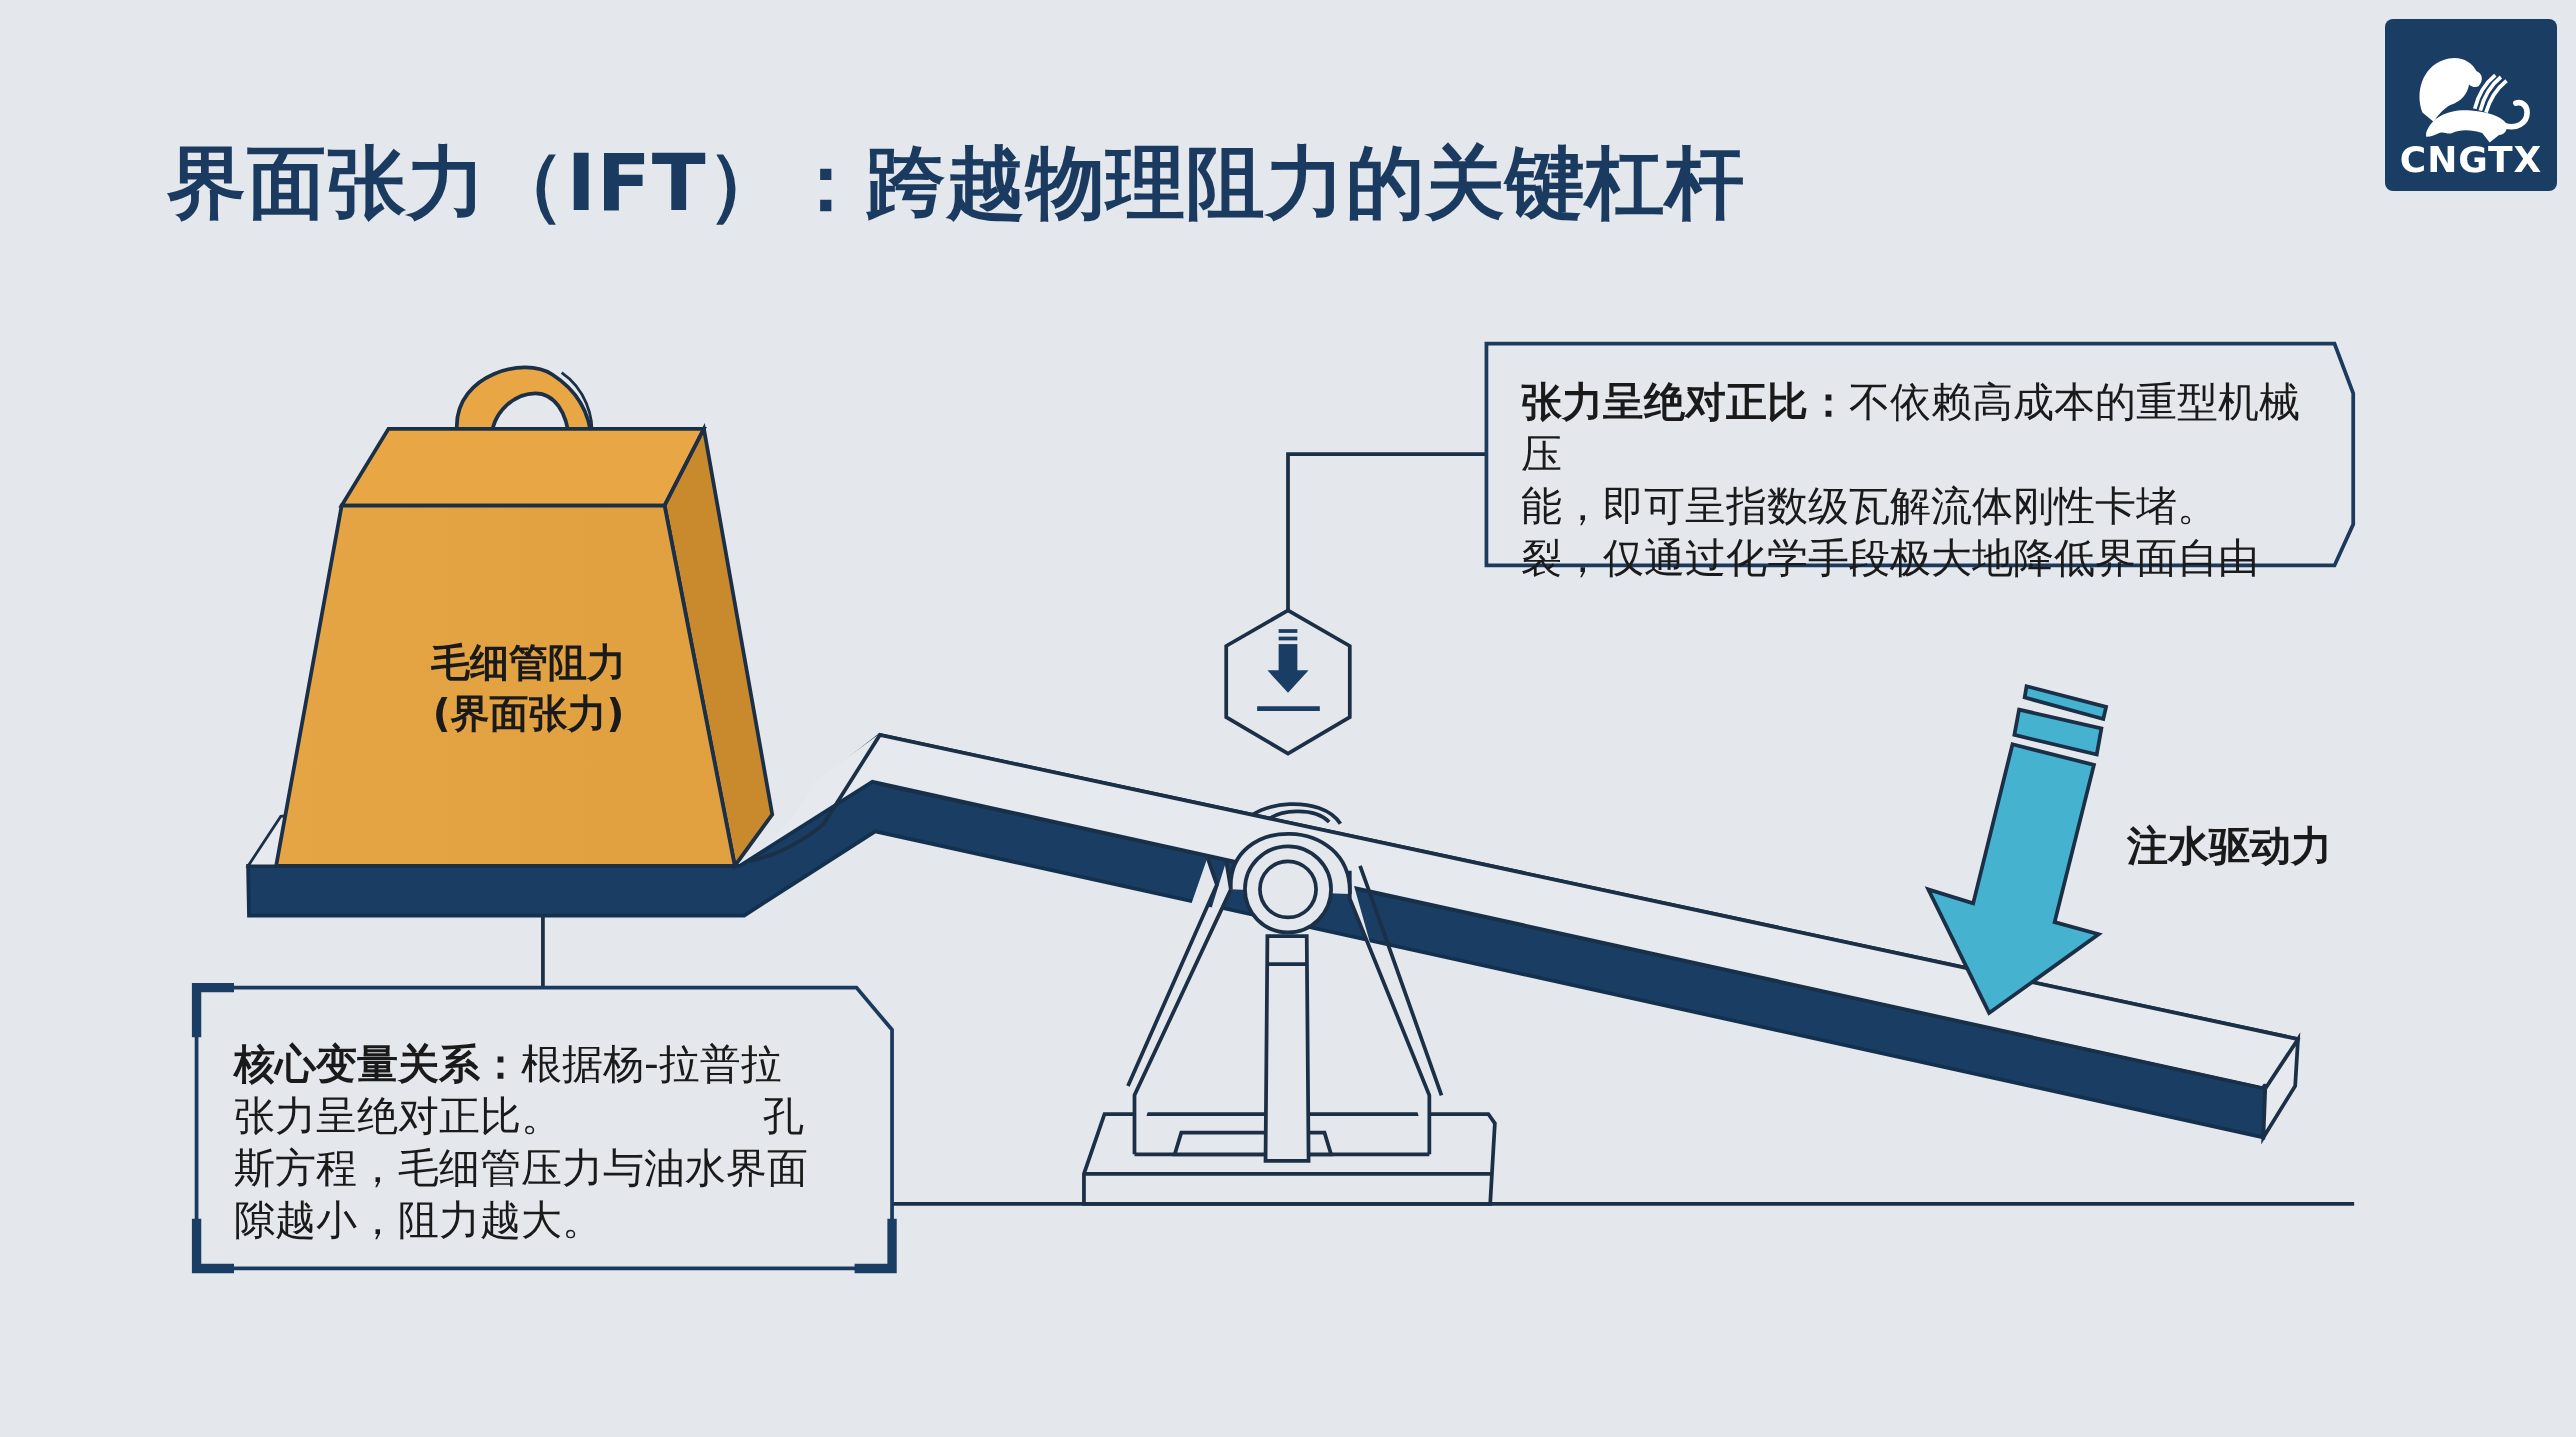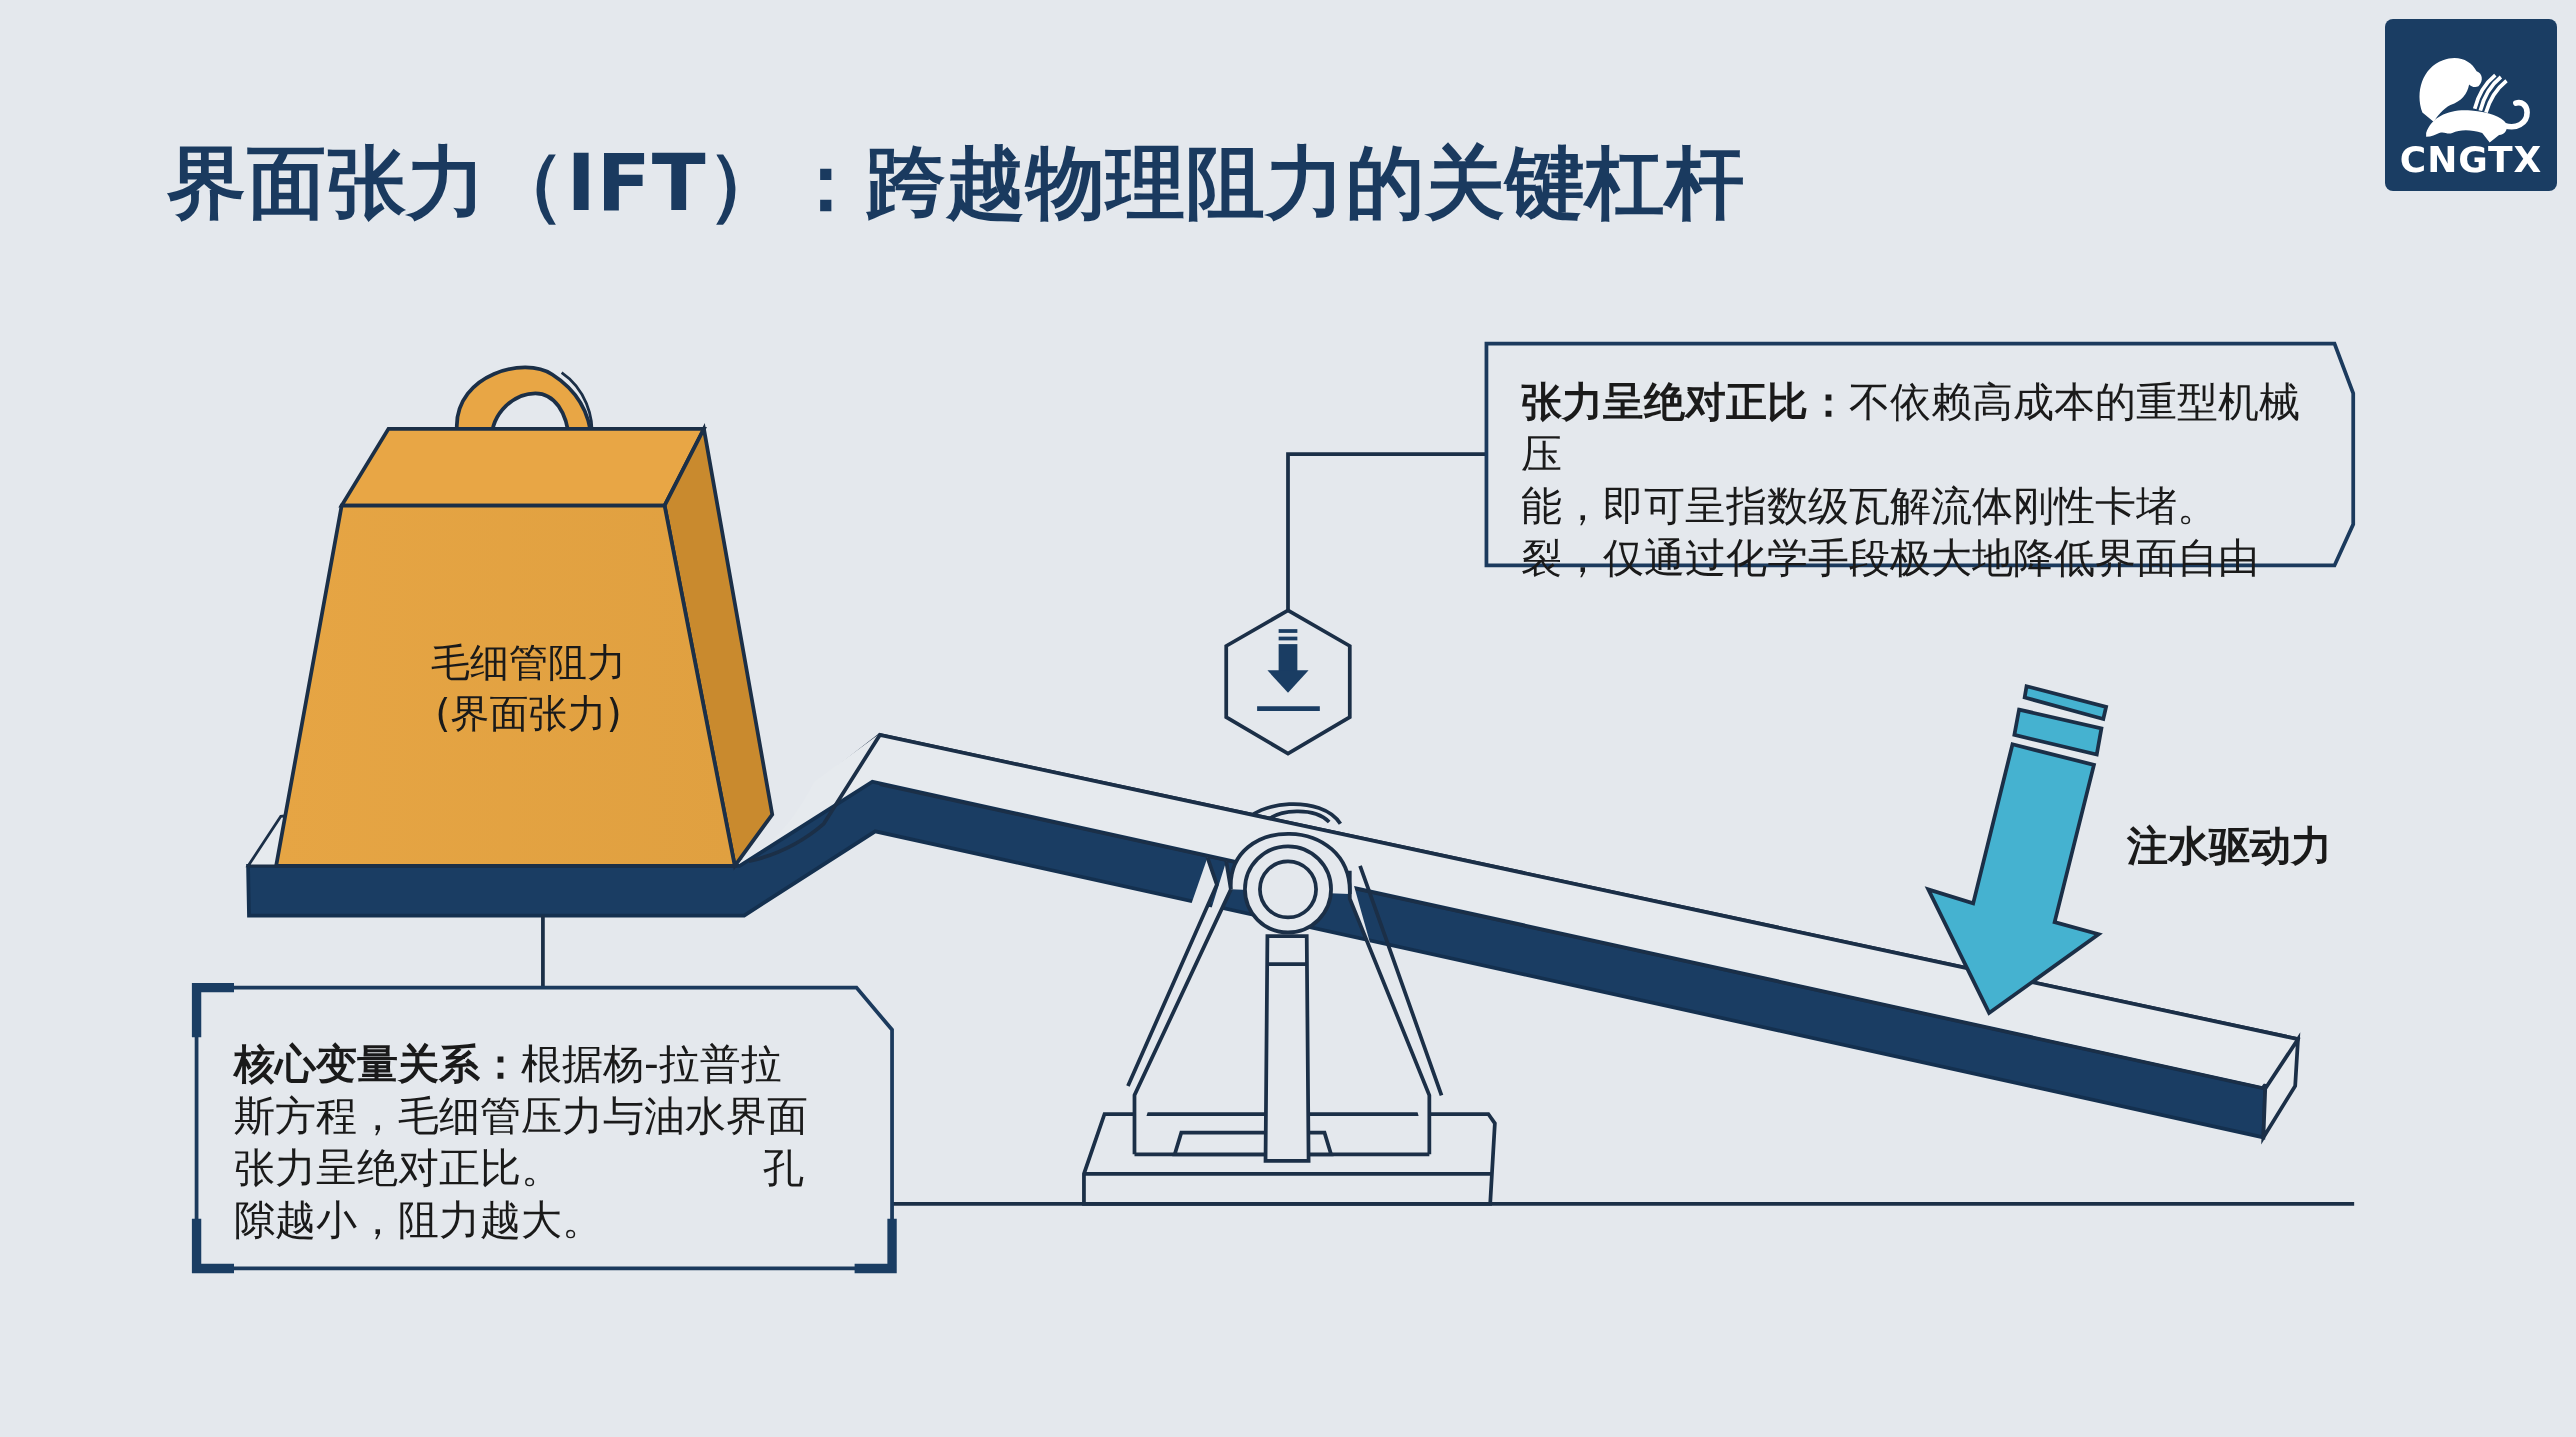--- a/index.html
+++ b/index.html
@@ -27,21 +27,21 @@
     font-family: "DejaVu Sans", sans-serif;
   }
   .diagram { position: absolute; left: 0; top: 0; }
   .callout-text {
     position: absolute; font-size: 41px; line-height: 52px; color: #1a1a1a;
     font-family: "DejaVu Sans", sans-serif;
   }
   .callout-text b { font-weight: bold; }
   .weight-label {
     position: absolute; left: 374px; top: 637px; width: 309px;
-    text-align: center; font-size: 39px; line-height: 51px; font-weight: normal;
+    text-align: center; font-size: 39px; line-height: 51px; font-weight: bold;
     color: #1a1a1a; font-family: "DejaVu Sans", sans-serif;
   }
   .force-label {
     position: absolute; left: 2127px; top: 819px;
     font-size: 41px; font-weight: bold; color: #1a1a1a;
     font-family: "DejaVu Sans", sans-serif;
   }
 </style>
 </head>
 <body>
@@ -161,19 +161,19 @@
 </div>
 
 <div class="callout-text" style="left:1521px; top:376px; width:814px;">
   <div><b>张力呈绝对正比：</b><span>不依赖高成本的重型机械压</span></div>
   <div>能，即可呈指数级瓦解流体刚性卡堵。</div>
   <div>裂，仅通过化学手段极大地降低界面自由</div>
 </div>
 
 <div class="callout-text" style="left:234px; top:1030px; width:637px;margin-top:8px;">
   <div><b>核心变量关系：</b><span>根据杨-拉普拉</span></div>
+  <div style="position:relative;"><span>张力呈绝对正比。</span><span style="position:absolute; left:529px;">孔</span></div>
   <div>斯方程，毛细管压力与油水界面</div>
-  <div style="position:relative;"><span>张力呈绝对正比。</span><span style="position:absolute; left:529px;">孔</span></div>
   <div>隙越小，阻力越大。</div>
 </div>
 
 <div class="force-label">注水驱动力</div>
 
 
 </body></html>

